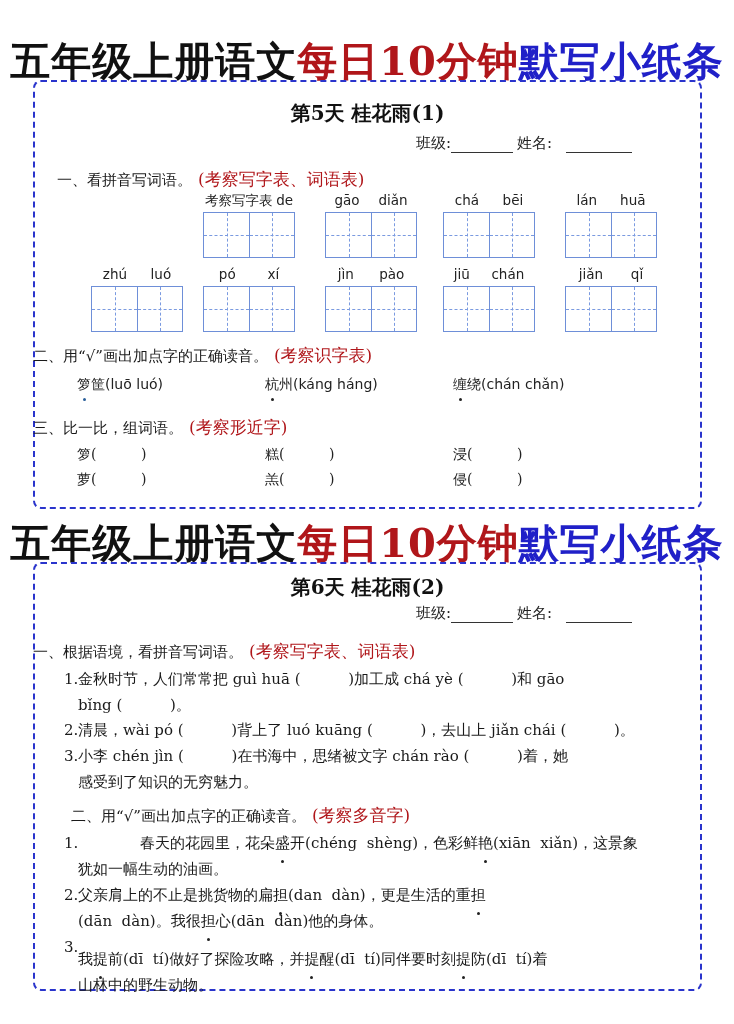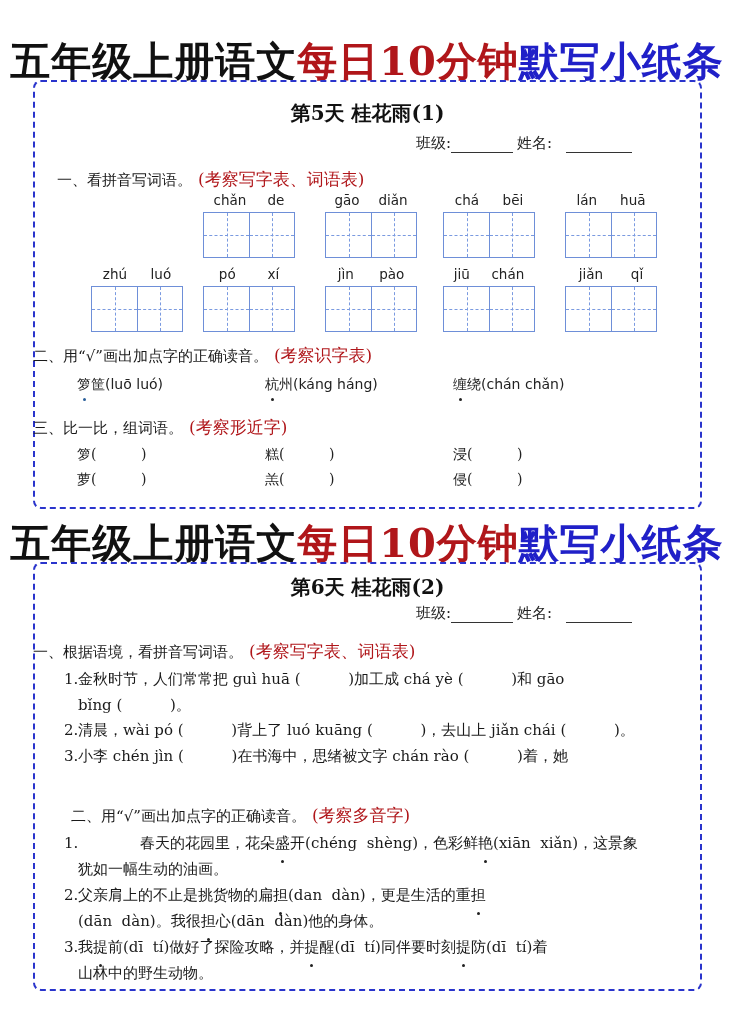--- a/index.html
+++ b/index.html
@@ -86,21 +86,21 @@
     <span style="margin-left:4px;">姓名:</span>
     <span class="blank" style="width:66px; margin-left:14px;"></span>
   </div>
 
   <div class="sec-head" style="left:22px; top:86px;">
     <span>一、看拼音写词语。</span><span class="note">(考察写字表、词语表)</span>
   </div>
 
   <div class="pgroup" style="left:168px; top:110px;">
     <div class="py">
-        <span>chǎn</span>
+        <span>考察写字表</span>
         <span>de</span>
       </div>
     <div class="grid2">
         <div class="cell"></div>
         <div class="cell"></div>
       </div>
   </div>
   <div class="pgroup" style="left:290px; top:110px;">
     <div class="py">
         <span>gāo</span>
@@ -230,33 +230,34 @@
   <div style="white-space:pre;">金秋时节，人们常常把 guì huā (          )加工成 chá yè (          )和 gāo</div>
   <div style="white-space:pre;">bǐng (          )。</div>
 </div>
 <div class="q" style="top:717px;">
   <span class="num">2.</span>
   <div style="white-space:pre;">清晨，wài pó (          )背上了 luó kuāng (          )，去山上 jiǎn chái (          )。</div>
 </div>
 <div class="q" style="top:743px;">
   <span class="num">3.</span>
   <div style="white-space:pre;">小李 chén jìn (          )在书海中，思绪被文字 chán rào (          )着，她</div>
+  <div>感受到了知识的无穷魅力。</div>
 </div>
 
 <div class="sec-head" style="left:32px; top:804px;margin-left:39px;">
   <span>二、用“√”画出加点字的正确读音。</span><span class="note">(考察多音字)</span>
 </div>
 
 <div class="q" style="top:830px;">
   <span class="num">1.</span>
   <div style="white-space:pre;text-align:right;"><span>春天的花园里，花朵</span><span class="dotted">盛</span><span>开(chéng  shèng)，色彩鲜</span><span class="dotted">艳</span><span>(xiān  xiǎn)，这景象</span></div>
   <div>犹如一幅生动的油画。</div>
 </div>
 <div class="q" style="top:882px;">
   <span class="num">2.</span>
   <div style="white-space:pre;"><span>父亲肩上的不止是挑货物的扁</span><span class="dotted">担</span><span>(dan  dàn)，更是生活的重</span><span class="dotted">担</span></div>
   <div style="white-space:pre;"><span>(dān  dàn)。我很</span><span class="dotted">担</span><span>心(dān  dàn)他的身体。</span></div>
 </div>
 <div class="q" style="top:934px;">
   <span class="num">3.</span>
-  <div style="white-space:pre;"><span>我</span><span class="dotted">提</span><span>前(dī  tí)做好了探险攻略，并</span><span class="dotted">提</span><span>醒(dī  tí)同伴要时刻</span><span class="dotted">提</span><span>防(dī  tí)着</span></div>
+  <div style="white-space:pre;margin-top:12px;"><span>我</span><span class="dotted">提</span><span>前(dī  tí)做好了探险攻略，并</span><span class="dotted">提</span><span>醒(dī  tí)同伴要时刻</span><span class="dotted">提</span><span>防(dī  tí)着</span></div>
   <div>山林中的野生动物。</div>
 </div>
 
 </body></html>

